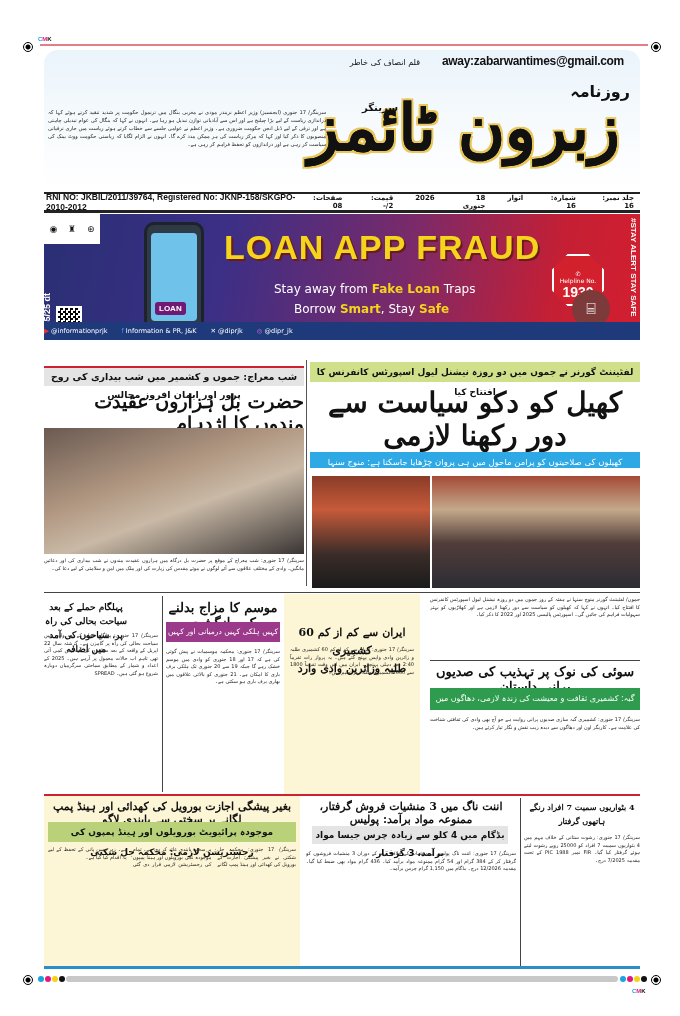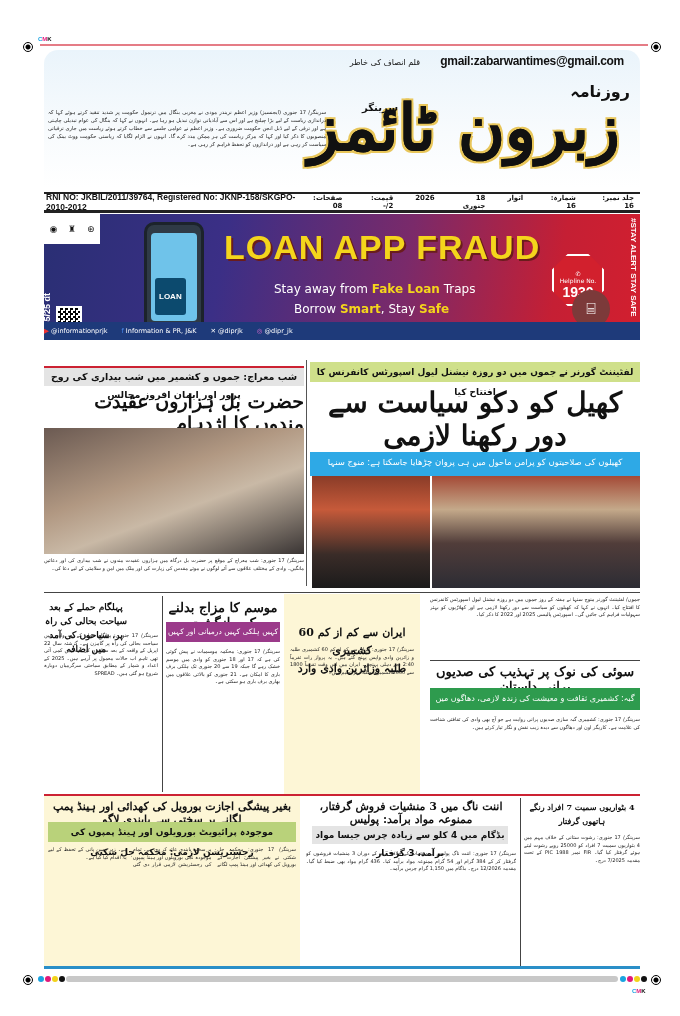--- a/index.html
+++ b/index.html
@@ -22,21 +22,21 @@
   .infobar{position:absolute;left:44px;top:192px;width:596px;height:16px;border-top:2px solid #222;border-bottom:3px solid #222;display:flex;align-items:center;font:bold 8.5px "Liberation Sans",sans-serif;}
   .infobar .rni{margin-left:2px;}
   .infobar .meta{margin-left:auto;display:flex;gap:22px;padding-right:6px;font-size:7px;}
   
   .ad{position:absolute;left:44px;top:214px;width:596px;height:126px;background:linear-gradient(100deg,#2a2f74 0%,#3b2f86 30%,#7a2a6a 60%,#c51f34 85%,#d21f2f 100%);overflow:hidden;}
   .ad .logos{position:absolute;left:0;top:0;width:56px;height:30px;background:#fff;font-size:9px;display:flex;align-items:center;justify-content:space-around;}
   .ad .dipr{position:absolute;left:-2px;top:44px;writing-mode:vertical-rl;transform:rotate(180deg);font:bold 9px "Liberation Sans",sans-serif;color:#fff;height:108px;}
   .ad .qr{position:absolute;left:12px;top:92px;width:22px;height:22px;background:repeating-conic-gradient(#000 0 25%,#fff 0 50%) 0 0/5px 5px;border:2px solid #fff;}
   .ad .phone{position:absolute;left:100px;top:8px;width:54px;height:104px;border-radius:10px;background:#2f3a46;border:3px solid #1c232b;}
   .ad .phone .scr{position:absolute;left:4px;top:8px;right:4px;bottom:8px;background:#6fc3ea;border-radius:4px;}
-  .ad .phone .loan{position:absolute;left:8px;bottom:14px;background:#0c4a6e;color:#fff;font:bold 8px "Liberation Sans",sans-serif;padding:14px 4px;border-radius:3px;}
+  .ad .phone .loan{position:absolute;left:8px;bottom:14px;background:#701a75;color:#fff;font:bold 8px "Liberation Sans",sans-serif;padding:2px 4px;border-radius:3px;}
   .ad .title{position:absolute;left:180px;top:14px;font:bold 34px "Liberation Sans",sans-serif;color:#f4d51c;letter-spacing:1px;text-shadow:2px 2px 0 #6a1c1c;}
   .ad .sub1{position:absolute;left:230px;top:68px;font:12px "DejaVu Sans",sans-serif;color:#fff;}
   .ad .sub2{position:absolute;left:250px;top:88px;font:12px "DejaVu Sans",sans-serif;color:#fff;}
   .ad b{color:#f4d51c;}
   .ad .portal{position:absolute;left:228px;top:108px;font:7.5px "DejaVu Sans",sans-serif;color:#fff;background:#2a2f5a;padding:2px 6px;border:1px solid #888;}
   .ad .stop{position:absolute;left:508px;top:40px;width:48px;height:48px;background:#d2202d;border:2px solid #fff;clip-path:polygon(30% 0,70% 0,100% 30%,100% 70%,70% 100%,30% 100%,0 70%,0 30%);color:#fff;text-align:center;}
   .ad .stop .hl{font-size:6px;margin-top:14px;}
   .ad .stop .num{font:bold 14px "Liberation Sans",sans-serif;}
   .ad .scan{position:absolute;left:528px;top:76px;width:38px;height:38px;border-radius:50%;background:#7c3a3a;color:#fff;text-align:center;line-height:38px;font-size:16px;}
   .ad .vert{position:absolute;right:2px;top:4px;writing-mode:vertical-rl;font:bold 8px "Liberation Sans",sans-serif;color:#fff;}
@@ -45,21 +45,21 @@
   .ad .dept .socials{display:flex;gap:14px;font-size:6.5px;color:#fff;}
   
   .ls-kicker{position:absolute;left:44px;top:366px;width:260px;height:18px;background:#e4e4e4;font-size:9.5px;font-weight:bold;text-align:center;line-height:18px;border-top:2px solid #c23;}
   .ls-head{position:absolute;left:44px;top:390px;width:260px;font:bold 19px "DejaVu Serif",serif;text-align:right;border-bottom:2px solid #c23;padding-bottom:4px;}
   .ls-photo{position:absolute;left:44px;top:428px;width:260px;height:126px;background:linear-gradient(160deg,#6b5a52,#b19882 40%,#c9b9a6 60%,#3a3534);}
   .ls-caption{position:absolute;left:44px;top:556px;width:260px;font-size:5px;line-height:8px;text-align:justify;color:#222;}
   .vsep{position:absolute;left:306px;top:360px;width:1px;height:226px;background:#555;}
   
   .rs-kicker{position:absolute;left:310px;top:362px;width:330px;height:20px;background:#cfe08a;font-size:9px;font-weight:bold;text-align:center;line-height:20px;}
   .rs-head{position:absolute;left:310px;top:386px;width:330px;font:bold 28px "DejaVu Serif",serif;text-align:center;}
-  .rs-deck{position:absolute;left:310px;top:452px;width:330px;height:24px;background:#2ea9e6;color:#fff;font-size:8.5px;text-align:center;line-height:20px;}
+  .rs-deck{position:absolute;left:310px;top:452px;width:330px;height:16px;background:#2ea9e6;color:#fff;font-size:8.5px;text-align:center;line-height:20px;}
   .rs-photo1{position:absolute;left:312px;top:476px;width:118px;height:112px;background:linear-gradient(180deg,#8a3c28,#c65a3a 30%,#3a2c28 70%,#1b1b1b);}
   .rs-photo2{position:absolute;left:432px;top:476px;width:208px;height:112px;background:linear-gradient(180deg,#a44a36 0%,#c4a98a 30%,#513d3a 60%,#2c2c34 100%);}
   
   .sep-h{position:absolute;height:1px;background:#444;}
   .col{position:absolute;font-size:5px;line-height:7.6px;text-align:justify;color:#222;}
   .h-tour{position:absolute;left:44px;top:600px;width:84px;font:bold 9px "DejaVu Serif",serif;text-align:center;line-height:14px;}
   .h-weather{position:absolute;left:166px;top:600px;width:114px;font:bold 13px "DejaVu Serif",serif;text-align:center;}
   .d-weather{position:absolute;left:166px;top:622px;width:114px;height:20px;background:#9b3a8a;color:#fff;font-size:7.5px;text-align:center;line-height:20px;}
   .iran-box{position:absolute;left:284px;top:594px;width:136px;height:202px;background:#fdf6d6;}
   .h-iran{position:absolute;left:284px;top:600px;width:136px;font:bold 11px "DejaVu Serif",serif;text-align:center;line-height:18px;margin-top:24px;}
@@ -81,21 +81,21 @@
 <body>
 
 <div class="reg" style="left:23px;top:42px"></div>
 <div class="reg" style="left:651px;top:42px"></div>
 <div class="reg" style="left:23px;top:975px"></div>
 <div class="reg" style="left:651px;top:975px"></div>
 <div class="cmyk" style="left:38px;top:36px"><span class="c">C</span><span class="m">M</span><span class="k">K</span></div>
 <div class="topline"></div>
 
 <div class="masthead">
-  <div class="email">gmail:zabarwantimes@gmail.com</div>
+  <div class="email">away:zabarwantimes@gmail.com</div>
   <div class="tagline urdu">قلم انصاف کی خاطر</div>
   <div class="roznama urdu">روزنامہ</div>
   <div class="logo urdu">زبرون ٹائمز</div>
   <div class="logo-city urdu">سرینگر</div>
   <div class="lead-body urdu">سرینگر/ 17 جنوری (ایجنسیز) وزیر اعظم نریندر مودی نے مغربی بنگال میں ترنمول حکومت پر شدید تنقید کرتے ہوئے کہا کہ دراندازی ریاست کے لیے بڑا چیلنج ہے اور اس سے آبادیاتی توازن تبدیل ہو رہا ہے۔ انہوں نے کہا کہ بنگال کی عوام تبدیلی چاہتی ہے اور ترقی کے لیے ڈبل انجن حکومت ضروری ہے۔ وزیر اعظم نے عوامی جلسے سے خطاب کرتے ہوئے ریاست میں جاری ترقیاتی منصوبوں کا ذکر کیا اور کہا کہ مرکز ریاست کی ہر ممکن مدد کرے گا۔ انہوں نے الزام لگایا کہ ریاستی حکومت ووٹ بینک کی سیاست کر رہی ہے اور دراندازوں کو تحفظ فراہم کر رہی ہے۔</div>
 </div>
 
 <div class="infobar">
   <span class="rni">RNI NO: JKBIL/2011/39764, Registered No: JKNP-158/SKGPO-2010-2012</span>
   <div class="meta urdu">

